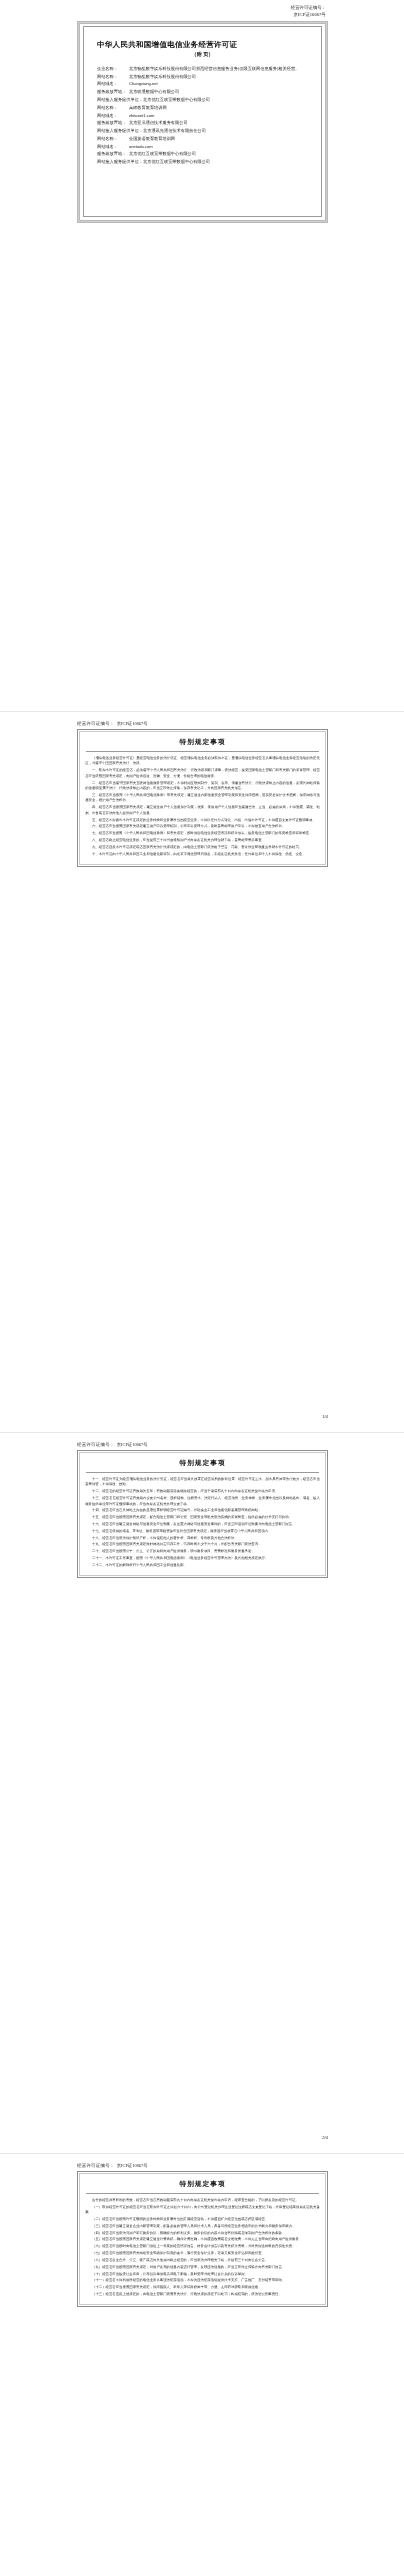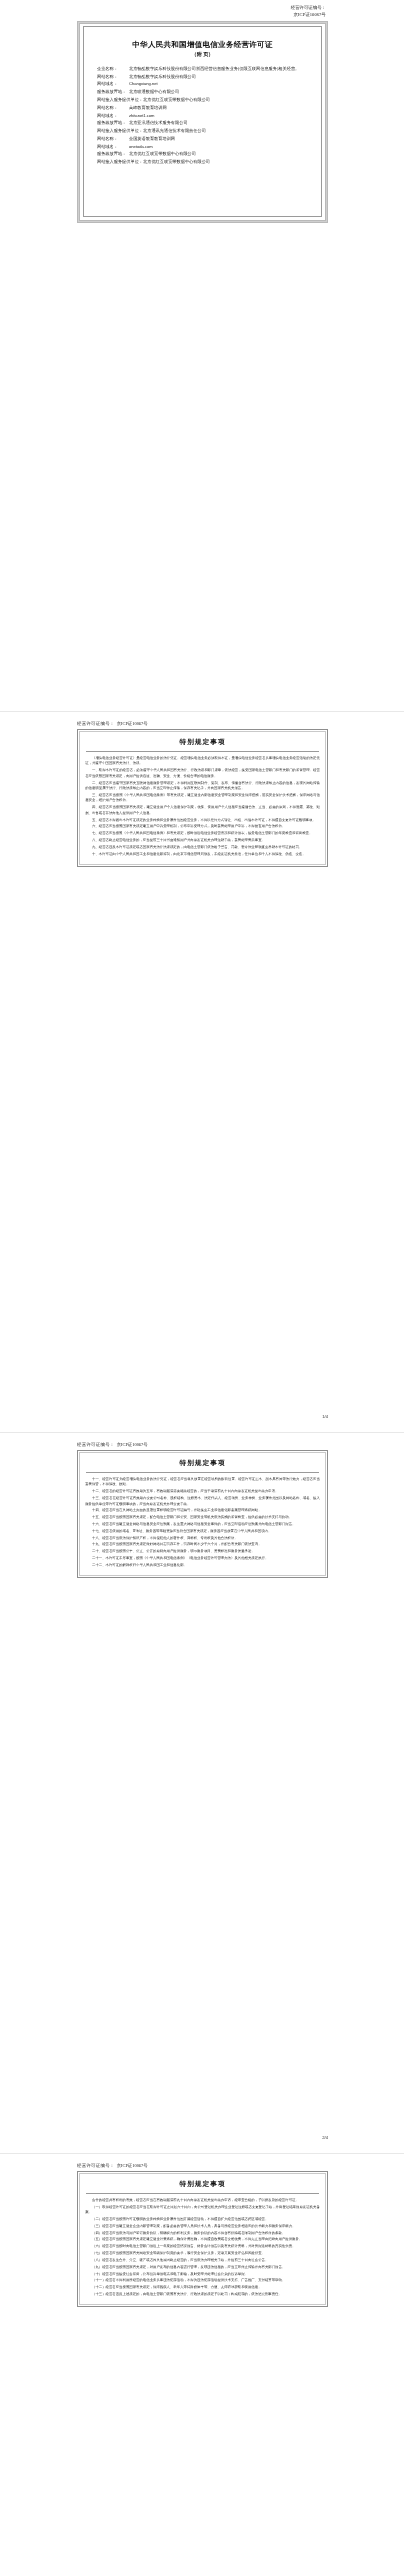--- a/index.html
+++ b/index.html
@@ -54,21 +54,20 @@
     inset: -2.1px;
     border: 1px solid #cfcfcf;
     pointer-events: none;
   }
   .cert-frame-inner {
     border: 0.5px solid #9a9a9a;
     padding: 9.3px 13.4px 14.4px 13.4px;
     min-height: 165px;
   }
   .cert-title {
-    text-align: center;
     font-size: 7.5px;
     font-weight: bold;
     letter-spacing: 0.3px;
     margin-top: 3.1px;
     margin-bottom: 1px;
     color: #111;
   }
   .cert-subtitle {
     text-align: center;
     font-size: 5.2px;

